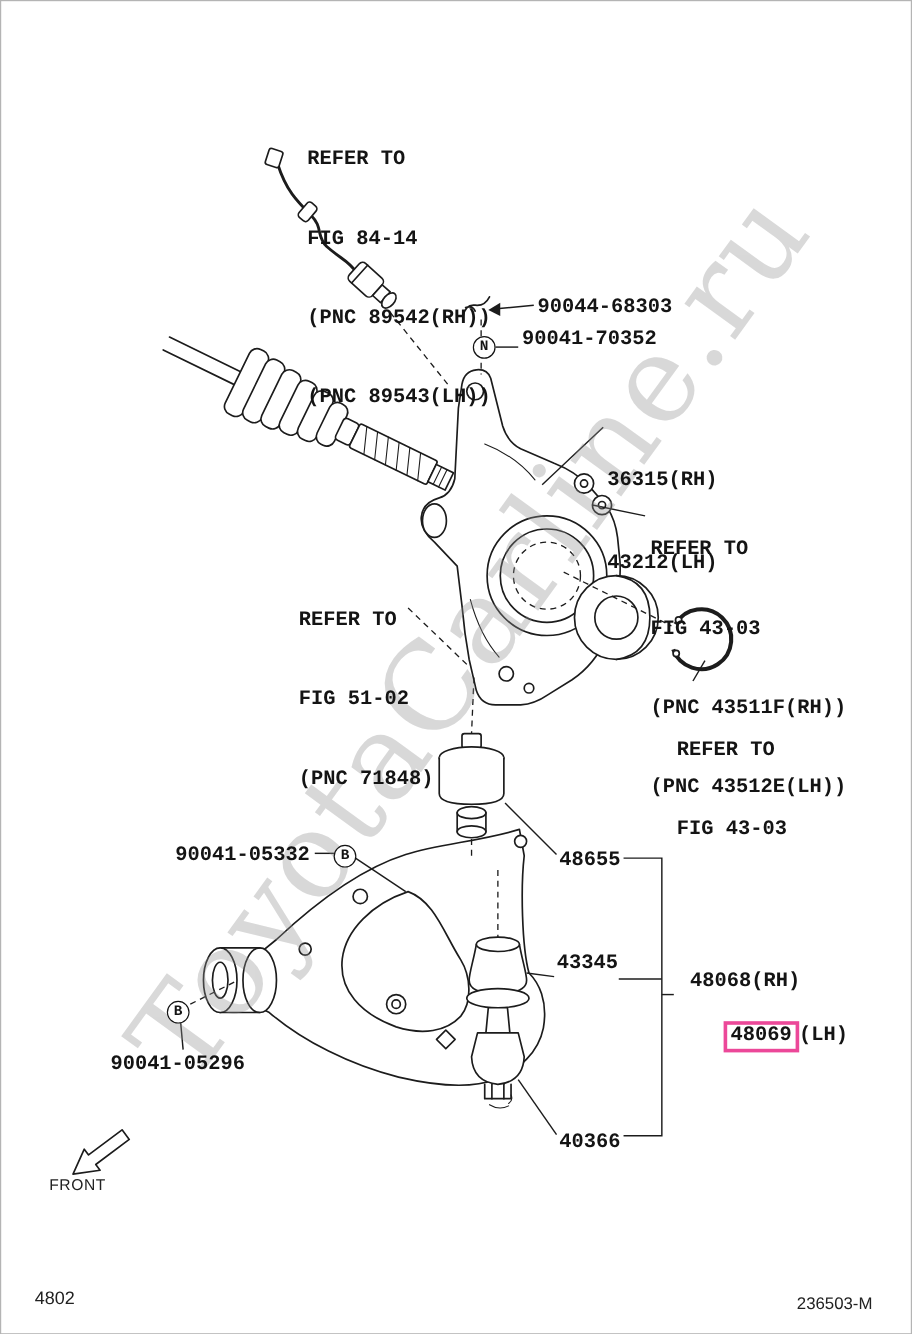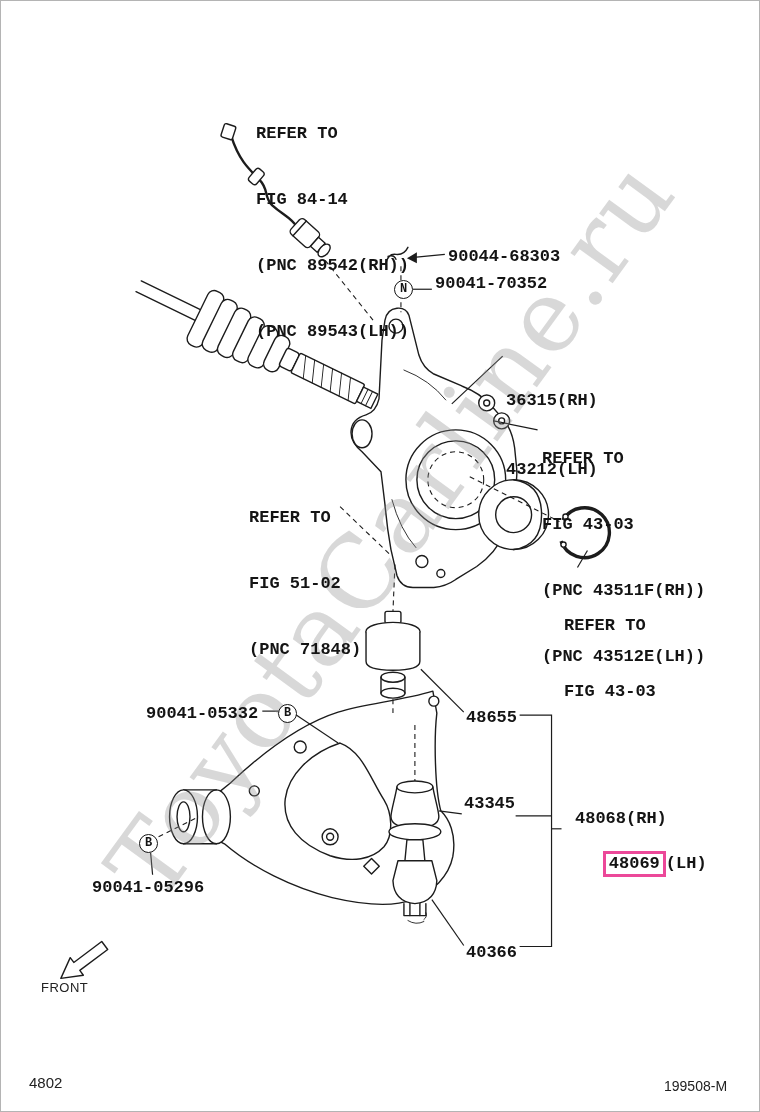--- a/index.html
+++ b/index.html
@@ -225,15 +225,15 @@
 
   <div class="lbl" style="left:91px;top:876px">90041-05296</div>
   <div class="lbl" style="left:465px;top:941px">40366</div>
 
   <div class="sym" style="left:393px;top:279px">N</div>
   <div class="sym" style="left:277px;top:703px">B</div>
   <div class="sym" style="left:138px;top:833px">B</div>
 
   <div class="front-lbl" style="left:40px;top:979px">FRONT</div>
   <div class="meta" style="left:28px;top:1073px">4802</div>
-  <div class="meta" style="left:663px;top:1077px;font-size:14px">199508-M</div>
+  <div class="meta" style="left:663px;top:1077px;font-size:14px">236503-M</div>
 
 </div>
 
 </body></html>

